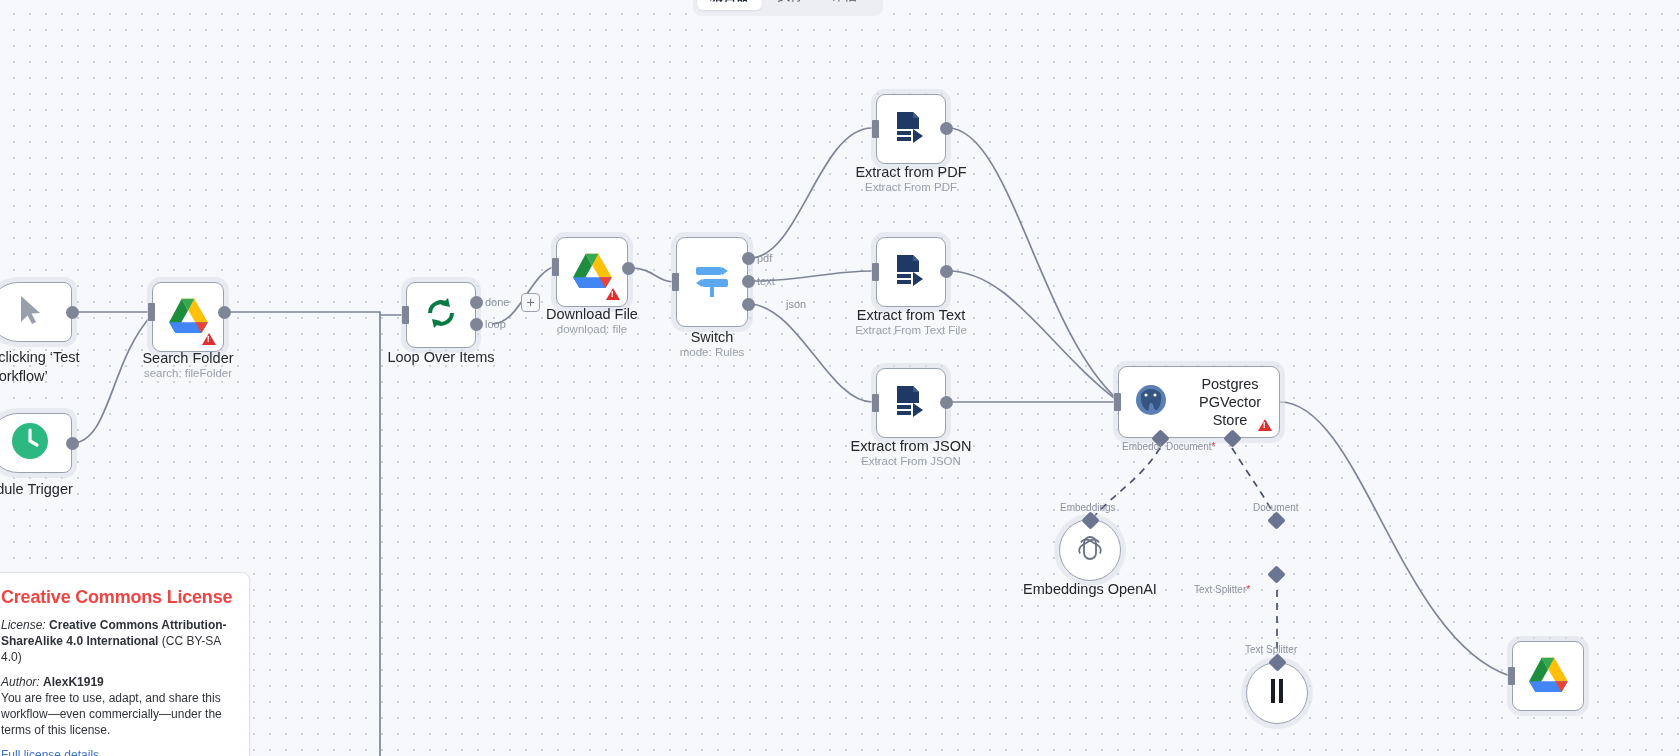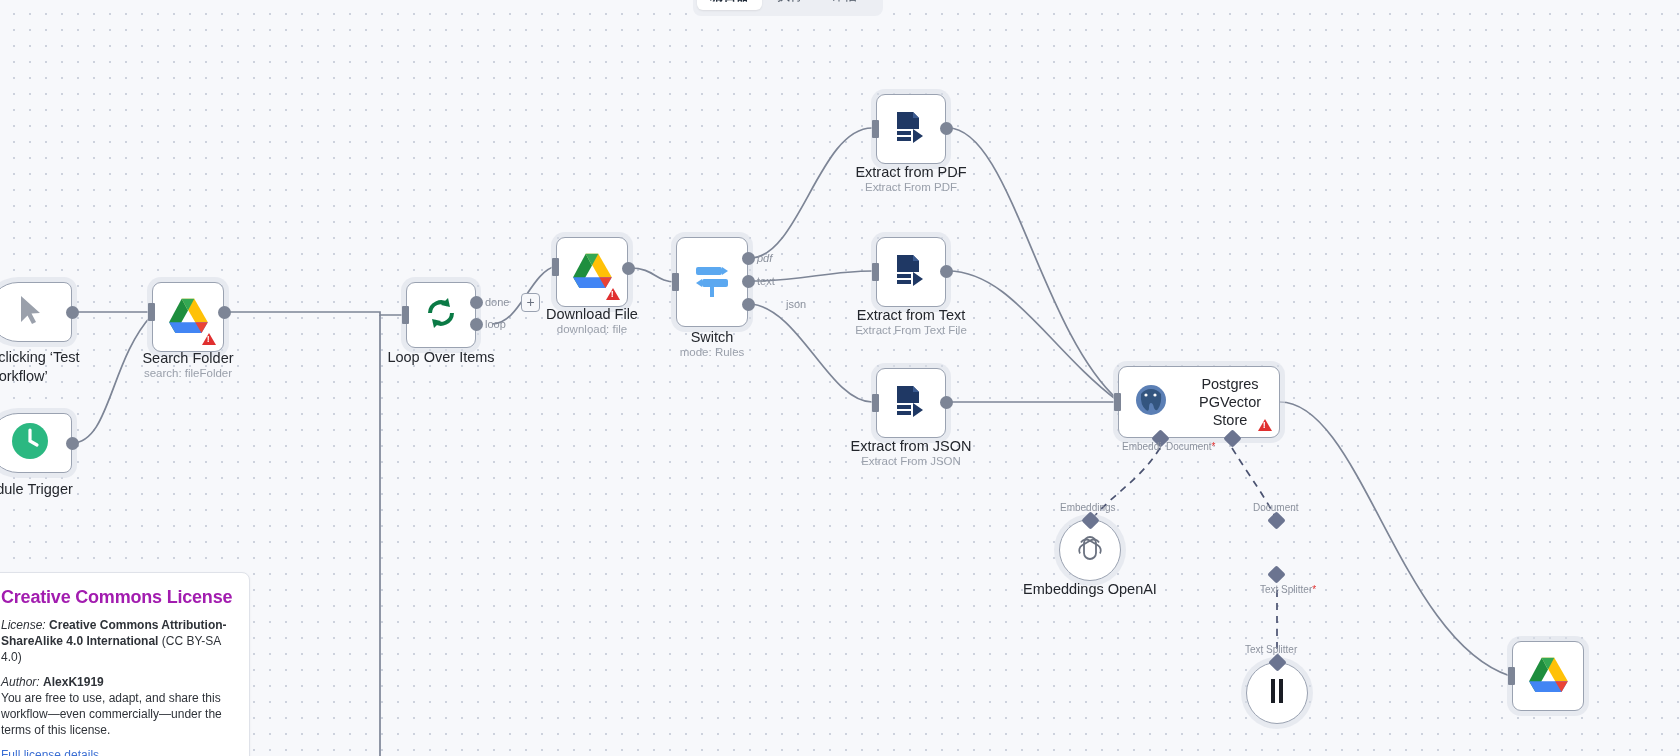--- a/index.html
+++ b/index.html
@@ -101,21 +101,21 @@
   .slabel { position: absolute; font-size: 10px; color: #8b919d; z-index: 8; white-space: nowrap; }
   .slabel .req { color: #e02f2f; }
 
   
   .sticky {
     position: absolute; left: -16px; top: 572px; width: 266px; height: 200px;
     background: #fff; border: 1px solid #dfe2e9; border-radius: 8px;
     padding: 14px 16px; z-index: 4;
     box-shadow: 0 1px 3px rgba(0,0,0,.05);
   }
-  .sticky h2 { font-size: 18px; color: #a21caf; font-weight: 700; margin-bottom: 9px; letter-spacing: -.2px;}
+  .sticky h2 { font-size: 18px; color: #ef4444; font-weight: 700; margin-bottom: 9px; letter-spacing: -.2px;}
   .sticky p { font-size: 12px; color: #2e3238; line-height: 16px; margin-bottom: 9px; }
   .sticky em { font-style: italic; }
   .sticky b { font-weight: 700; }
   .sticky a { color: #3b6fd4; text-decoration: underline; }
 </style>
 </head>
 <body>
 
 <div id="canvas">
 
@@ -242,21 +242,21 @@
         <rect x="4" y="7" width="26" height="8" rx="2" fill="#5ba8f0"></rect>
         <path d="M30 7 L36 11 L30 15 Z" fill="#5ba8f0"></path>
         <rect x="10" y="19" width="26" height="8" rx="2" fill="#5ba8f0"></rect>
         <path d="M10 19 L4 23 L10 27 Z" fill="#5ba8f0"></path>
         <rect x="18" y="27" width="4" height="10" fill="#5ba8f0"></rect>
       </svg>
     </span>
   </div>
   <div class="inarrow" style="left:672px; top:273px;"></div>
   <div class="dot" style="left:742px; top:252px;"></div>
-  <div class="elabel" style="left:757px; top:252px;font-style:italic;">pdf</div>
+  <div class="elabel" style="left:757px; top:252px;">pdf</div>
   <div class="dot" style="left:742px; top:275px;"></div>
   <div class="elabel" style="left:757px; top:275px;">text</div>
   <div class="dot" style="left:742px; top:298px;"></div>
   <div class="elabel" style="left:786px; top:298px;">json</div>
   <div class="nlabel" style="left:632px; top:328px; width:160px;">Switch</div>
   <div class="nsub" style="left:632px; top:345px; width:160px;">mode: Rules</div>
 
   <div class="node" style="left:876px; top:94px; width:70px; height:70px;">
     <span>
       <svg width="36" height="36" viewBox="0 0 36 36">
@@ -336,21 +336,21 @@
         </g>
       </svg>
     </span>
     <span class="warn" style="right:16px; bottom:-4px;"></span>
   </div>
   <div class="nlabel" style="left:1010px; top:580px; width:160px;">Embeddings OpenAI</div>
 
   <div class="slabel" style="left:1253px; top:502px;">Document</div>
   <div class="diamond" style="left:1270px; top:514px;"></div>
   <div class="diamond" style="left:1270px; top:568px;"></div>
-  <div class="slabel" style="left:1260px; top:584px;">Text Splitter<span class="req">*</span></div>
+  <div class="slabel" style="left:1194px; top:584px;">Text Splitter<span class="req">*</span></div>
 
   <div class="slabel" style="left:1245px; top:644px;">Text Splitter</div>
   <div class="diamond" style="left:1271px; top:656px;"></div>
   <div class="subnode" style="left:1246px; top:662px;">
     <span>
       <svg width="26" height="30" viewBox="0 0 26 30">
         <rect x="7" y="3" width="4" height="24" fill="#1a1d24"></rect>
         <rect x="15" y="3" width="4" height="24" fill="#1a1d24"></rect>
       </svg>
     </span>

